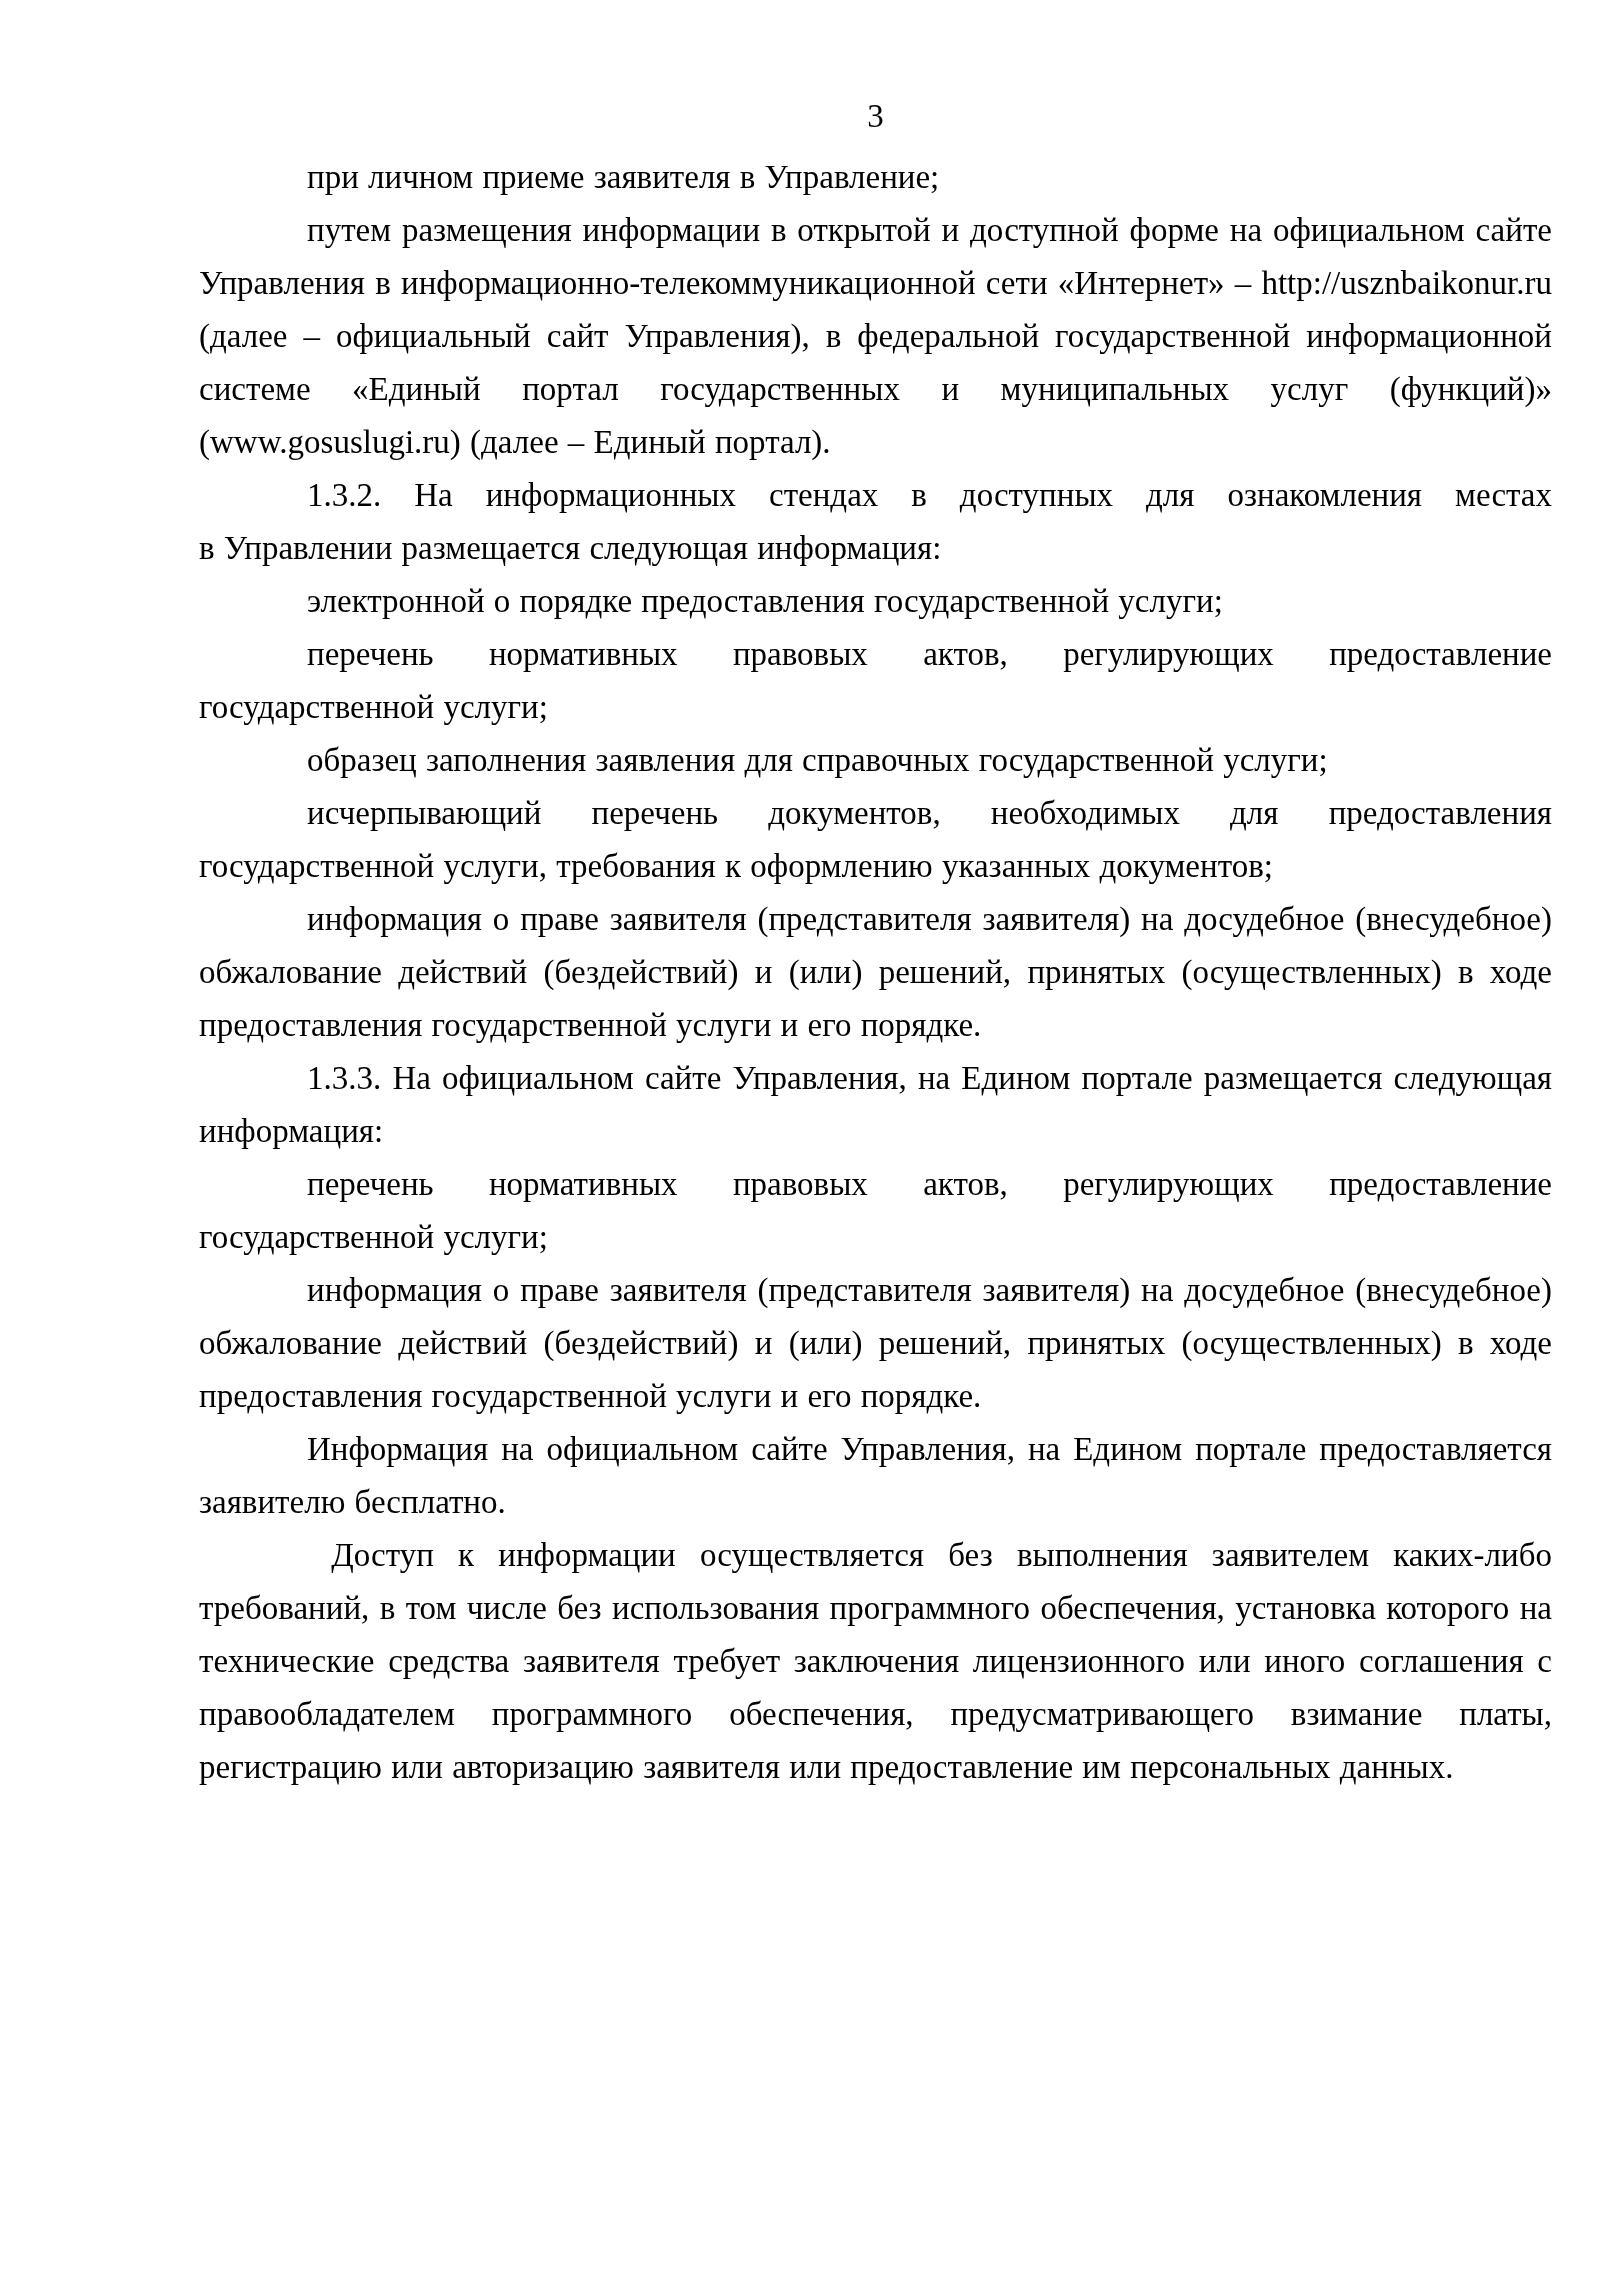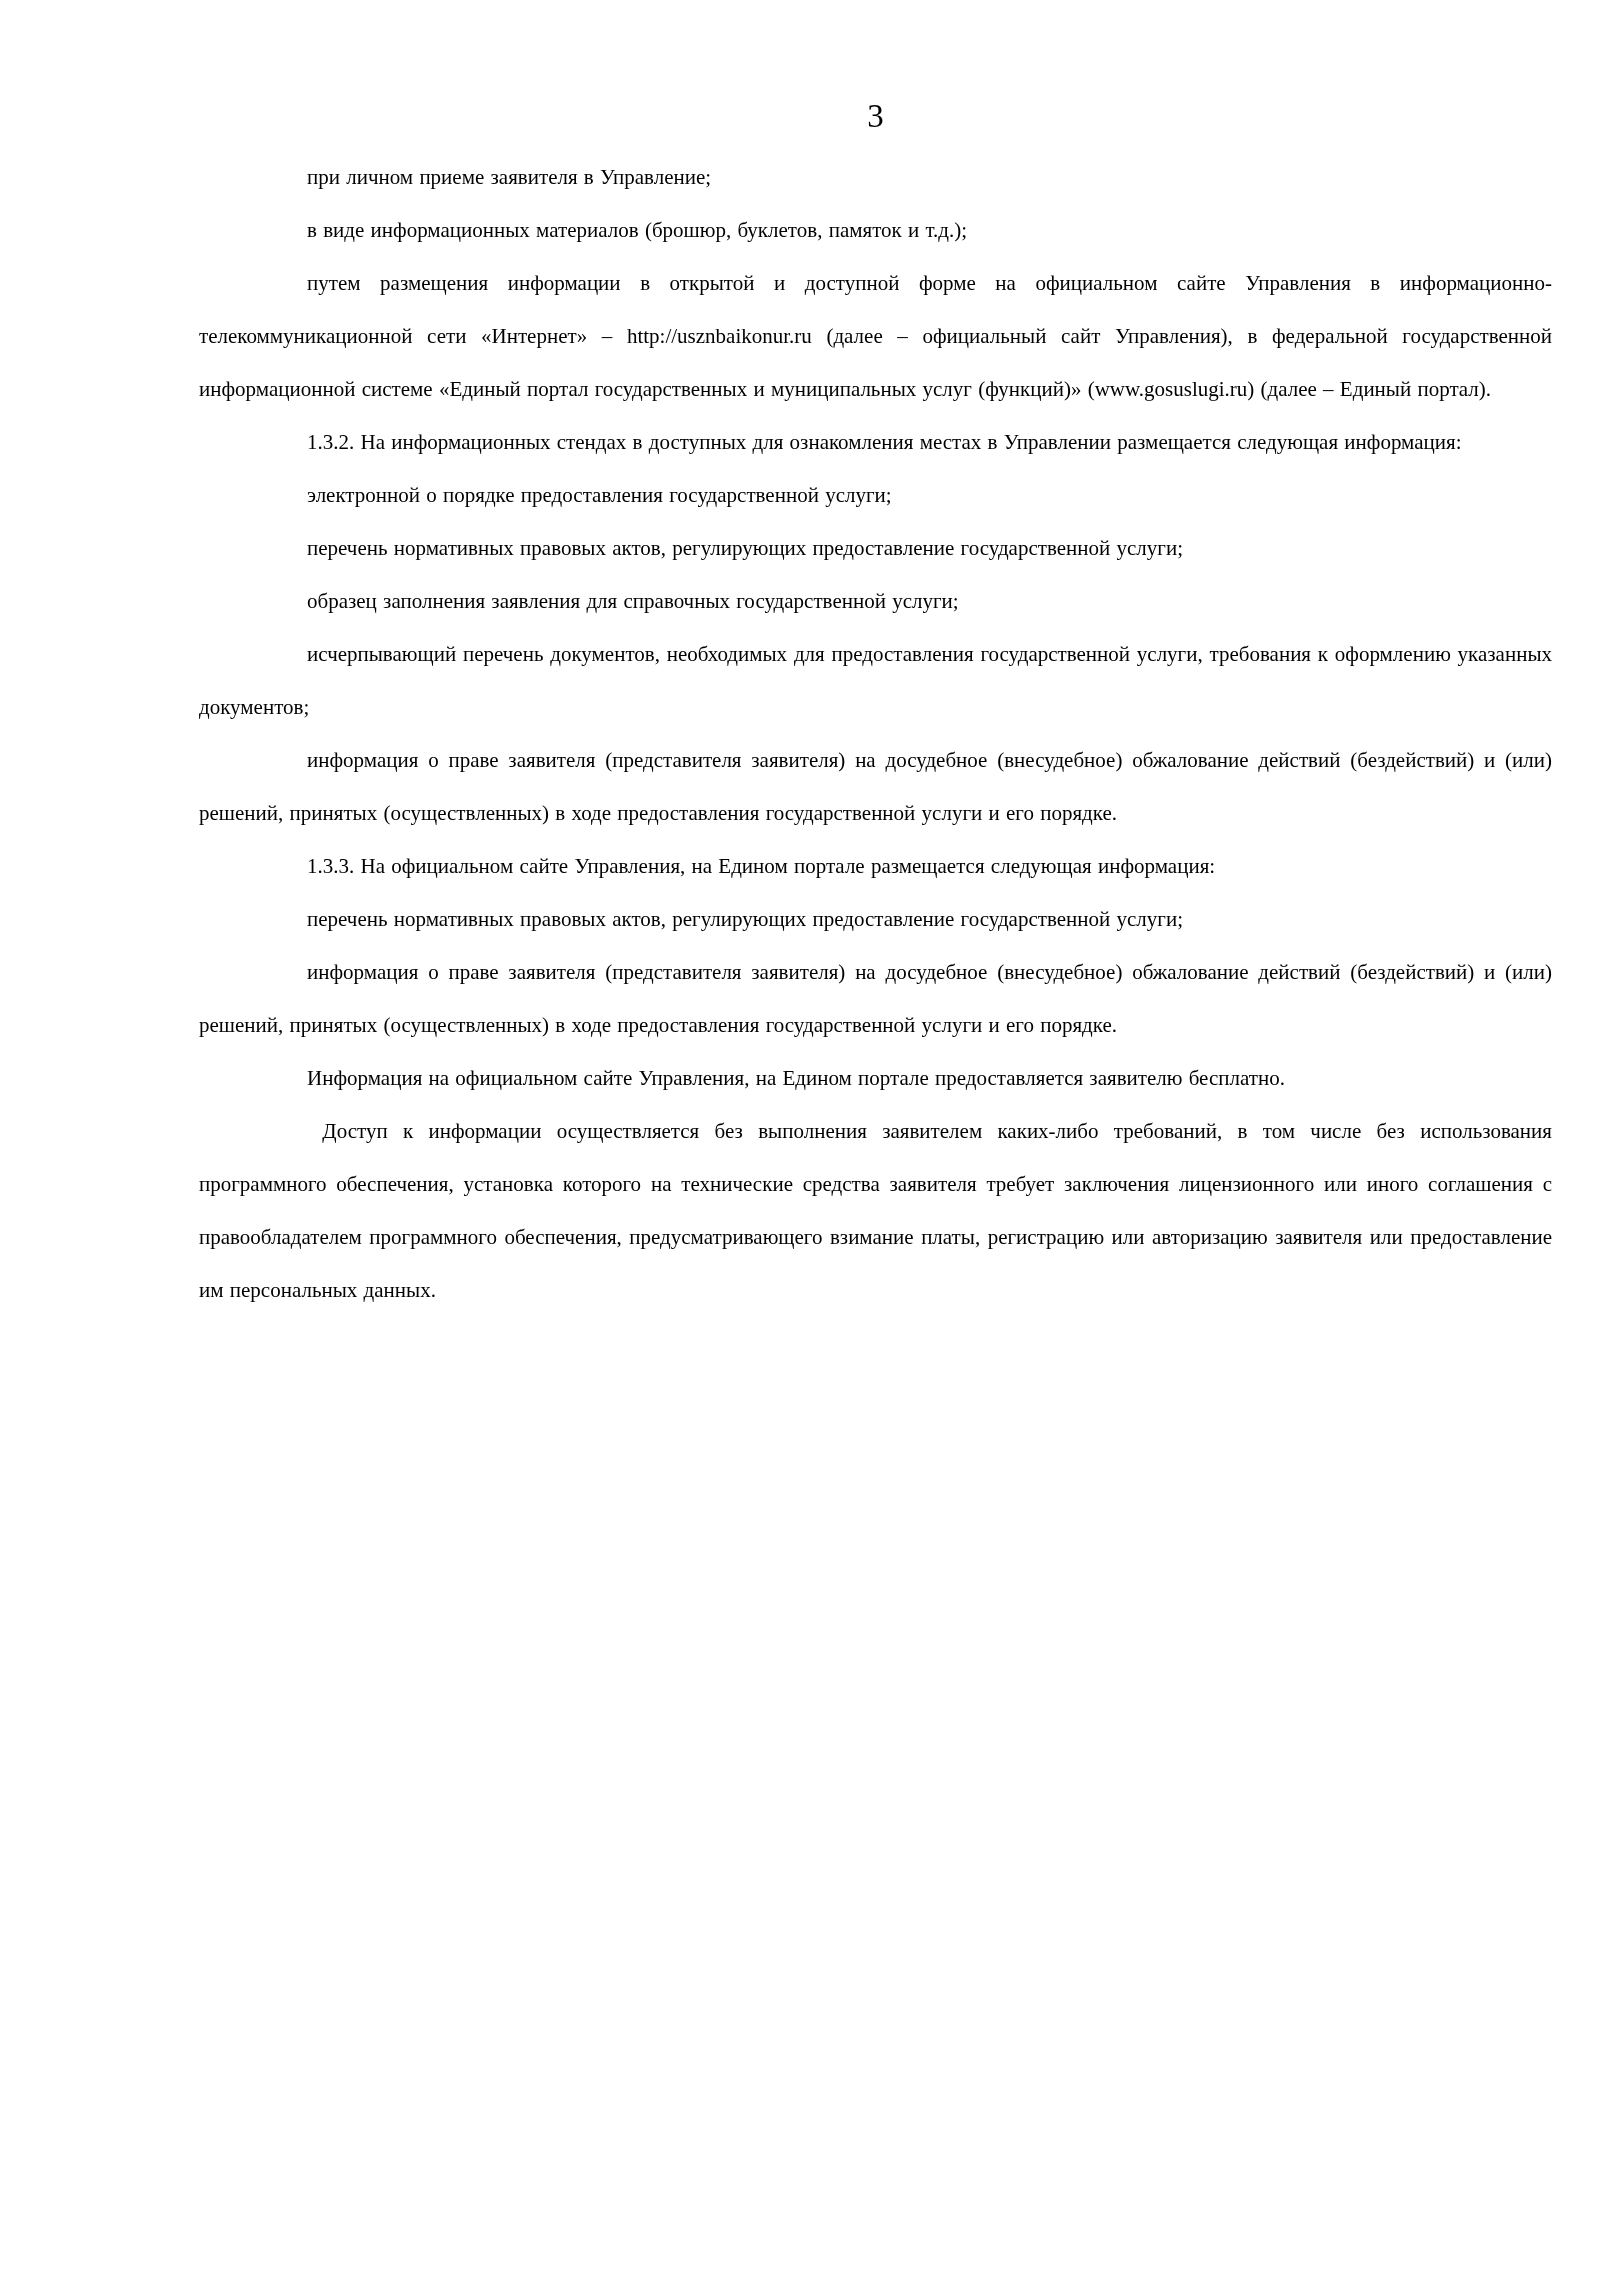--- a/index.html
+++ b/index.html
@@ -24,41 +24,40 @@
     text-align: center;
     font-size: 33px;
     line-height: 53px;
     color: #000000;
   }
   .doc-body {
     position: absolute;
     top: 151px;
     left: 199px;
     width: 1353px;
-    font-size: 21px;
+    font-size: 33px;
     line-height: 53px;
     text-align: justify;
     color: #000000;
   }
   .doc-body p {
     margin: 0;
     padding: 0;
     text-indent: 108px;
     word-spacing: 1px;
   }
 </style>
 </head>
 <body>
 
 <div class="page">
   <div class="page-number">3</div>
 
   <div class="doc-body">
     <p>при личном приеме заявителя в Управление;</p>
-    <p>в виде информационных материалов (брошюр, буклетов, памяток и т.д.);</p>
     <p>путем размещения информации в открытой и доступной форме на официальном сайте Управления в информационно-телекоммуникационной сети «Интернет» – http://usznbaikonur.ru (далее – официальный сайт Управления), в федеральной государственной информационной системе «Единый портал государственных  и муниципальных услуг (функций)» (www.gosuslugi.ru) (далее – Единый портал).</p>
     <p>1.3.2. На информационных стендах в доступных для ознакомления местах в&nbsp;Управлении размещается следующая информация:</p>
     <p>электронной о порядке предоставления государственной услуги;</p>
     <p>перечень нормативных правовых актов, регулирующих предоставление государственной услуги;</p>
     <p>образец заполнения заявления для справочных государственной услуги;</p>
     <p>исчерпывающий перечень документов, необходимых для предоставления государственной услуги, требования к оформлению указанных документов;</p>
     <p>информация о праве заявителя (представителя заявителя) на досудебное (внесудебное) обжалование действий (бездействий) и (или) решений, принятых (осуществленных) в ходе предоставления государственной услуги и его порядке.</p>
     <p>1.3.3. На официальном сайте Управления, на Едином портале размещается следующая информация:</p>
     <p>перечень нормативных правовых актов, регулирующих предоставление государственной услуги;</p>
     <p>информация о праве заявителя (представителя заявителя) на досудебное (внесудебное) обжалование действий (бездействий) и (или) решений, принятых (осуществленных) в ходе предоставления государственной услуги и его порядке.</p>

